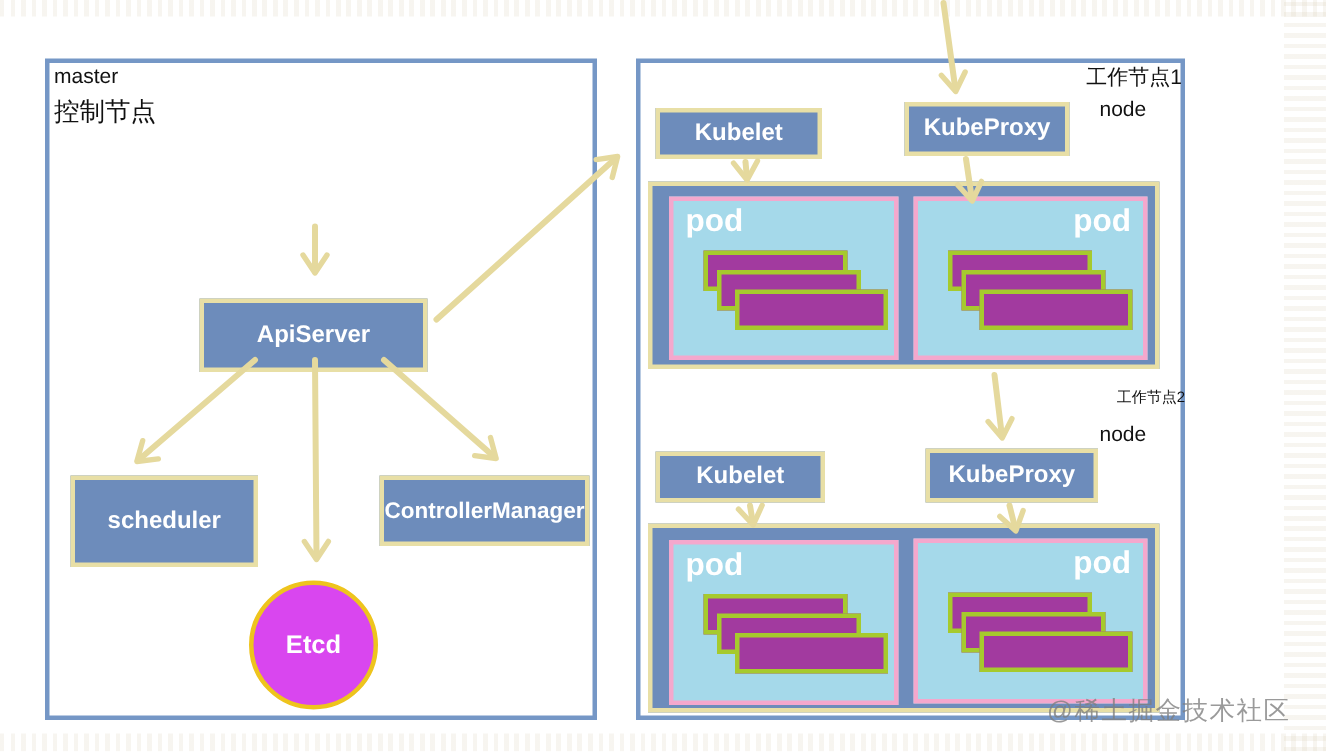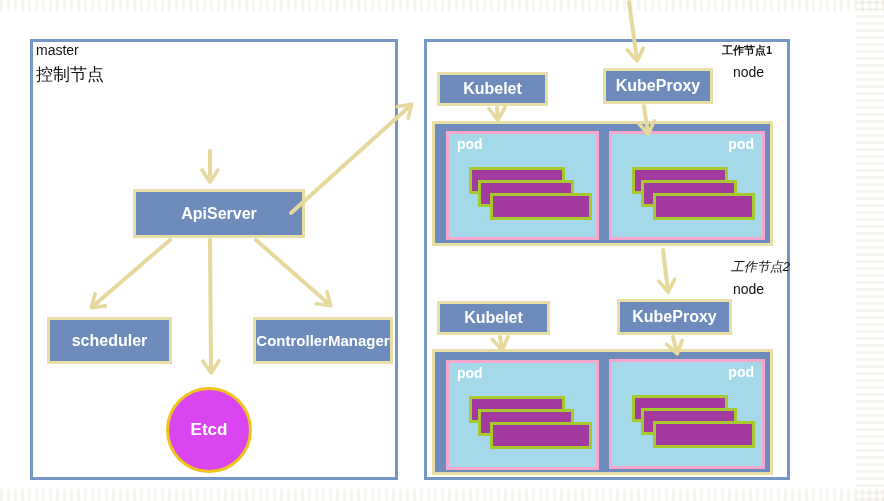--- a/index.html
+++ b/index.html
@@ -30,21 +30,21 @@
   }
   #controllermanager{font-size:15px;overflow:visible;}
   .circle{
     position:absolute;box-sizing:border-box;border-radius:50%;
     background:#d946ef;border:3px solid #eec41d;
     color:#fff;font-weight:bold;font-size:17px;
     display:flex;align-items:center;justify-content:center;
   }
   .podc{position:absolute;box-sizing:border-box;background:#6d8cbb;border:3px solid #e8dfa6;}
   .pod{position:absolute;box-sizing:border-box;background:#a5d9ea;border:3px solid #f4a8cd;}
-  .podlabel{position:absolute;top:2px;color:#fff;font-weight:bold;font-size:14px;}
+  .podlabel{position:absolute;top:2px;color:#fff;font-weight:bold;font-size:21px;}
   .podlabel.l{left:8px;} .podlabel.r{right:8px;}
   .chip{position:absolute;box-sizing:border-box;background:#a23a9f;border:3px solid #a6ca2d;width:96px;height:27px;}
   .c1{left:20px;top:33px;} .c2{left:29px;top:46px;} .c3{left:41px;top:59px;width:102px;}
   #arrows{position:absolute;left:0;top:0;width:884px;height:501px;pointer-events:none;z-index:40;}
   #watermark{
     position:absolute;left:698px;top:462px;z-index:50;
     color:rgba(125,125,125,.78);font-size:17px;letter-spacing:1px;
   }
 </style>
 </head>
@@ -74,60 +74,61 @@
       <line x1="663" y1="250" x2="668" y2="291" marker-end="url(#ah)"></line>
       <line x1="500" y1="337" x2="502" y2="349" marker-end="url(#ah)"></line>
       <line x1="673" y1="337" x2="677" y2="353" marker-end="url(#ah)"></line>
     </g>
   </svg>
 
   <div class="bigbox" id="master-box"></div>
   <div class="plain-label" style="left:36px;top:42px;">master</div>
   <div class="plain-label" style="left:36px;top:63px;font-size:17px;">控制节点</div>
 
-  <div class="btn" id="apiserver" style="left:133px;top:189px;width:172px;height:49px;">ApiServer</div>
-  <div class="btn" id="scheduler" style="left:47px;top:317px;width:125px;height:47px;">scheduler</div>
+  <div class="btn" id="apiserver" style="left:133px;top:199px;width:152px;height:49px;">ApiServer</div>
+  <div class="btn" id="scheduler" style="left:47px;top:317px;width:125px;height:61px;">scheduler</div>
   <div class="btn" id="controllermanager" style="left:253px;top:317px;width:140px;height:47px;">ControllerManager</div>
   <div class="circle" id="etcd" style="left:166px;top:387px;width:86px;height:86px;">Etcd</div>
 
   <div class="bigbox" id="worker-box"></div>
 
-  <div class="plain-label" style="left:722px;top:43px;width:68px;text-align:left;font-size:11px;font-weight:bold;">工作节点1</div>
+  <div class="plain-label" style="left:722px;top:43px;width:68px;text-align:center;font-size:14px;">工作节点1</div>
   <div class="plain-label" style="left:733px;top:64px;">node</div>
   <div class="btn" style="left:437px;top:72px;width:111px;height:34px;">Kubelet</div>
   <div class="btn" style="left:603px;top:68px;width:110px;height:36px;">KubeProxy</div>
 
   <div class="podc" style="left:432px;top:121px;width:341px;height:125px;">
     <div class="pod" style="left:11px;top:7px;width:153px;height:109px;">
       <span class="podlabel l">pod</span>
       <div class="chip c1"></div>
       <div class="chip c2"></div>
       <div class="chip c3"></div>
     </div>
     <div class="pod" style="left:174px;top:7px;width:156px;height:109px;">
       <span class="podlabel r">pod</span>
       <div class="chip c1"></div>
       <div class="chip c2"></div>
       <div class="chip c3"></div>
     </div>
   </div>
 
-  <div class="plain-label" style="left:722px;top:258px;width:68px;text-align:right;font-size:13px;font-style:italic;">工作节点2</div>
+  <div class="plain-label" style="left:722px;top:258px;width:68px;text-align:right;font-size:10px;">工作节点2</div>
   <div class="plain-label" style="left:733px;top:281px;">node</div>
   <div class="btn" style="left:437px;top:301px;width:113px;height:34px;">Kubelet</div>
   <div class="btn" style="left:617px;top:299px;width:115px;height:36px;">KubeProxy</div>
 
   <div class="podc" style="left:432px;top:349px;width:341px;height:126px;">
     <div class="pod" style="left:11px;top:8px;width:153px;height:110px;">
       <span class="podlabel l">pod</span>
       <div class="chip c1"></div>
       <div class="chip c2"></div>
       <div class="chip c3"></div>
     </div>
     <div class="pod" style="left:174px;top:7px;width:156px;height:110px;">
       <span class="podlabel r">pod</span>
       <div class="chip c1"></div>
       <div class="chip c2"></div>
       <div class="chip c3"></div>
     </div>
   </div>
 
+  <div id="watermark">@稀土掘金技术社区</div>
 </div>
 
 </body></html>

